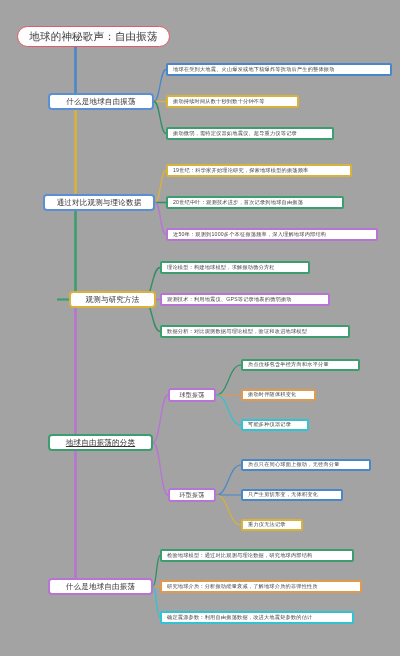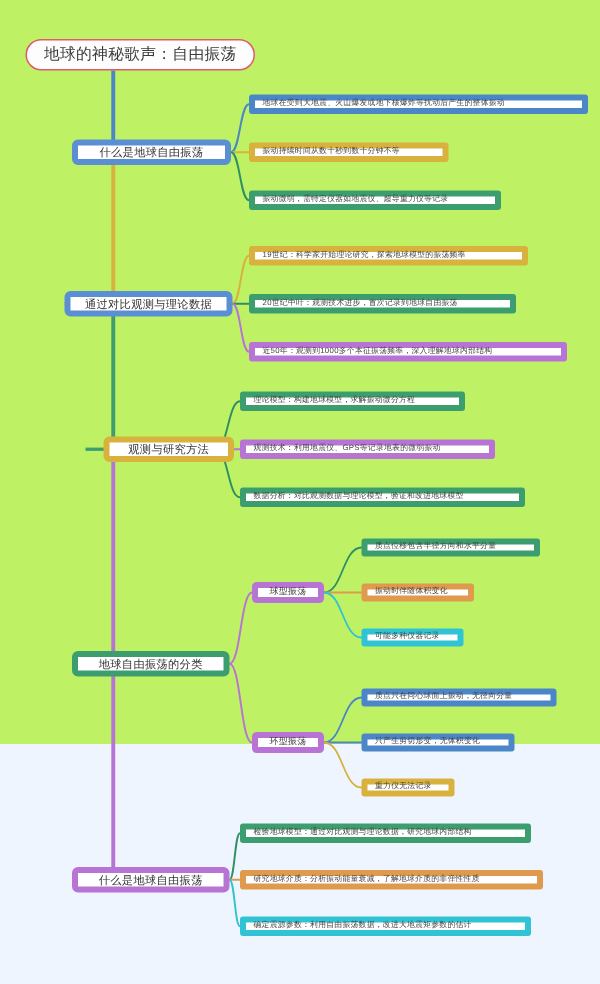--- a/index.html
+++ b/index.html
@@ -6,34 +6,34 @@
   html, body {
     width: 400px;
     height: 656px;
     background: #eef5fe;
     font-family: "Liberation Sans", "DejaVu Sans", sans-serif;
     overflow: hidden;
   }
   #mindmap {
     position: relative;
     width: 400px;
-    height: 496px;
-    background: #bef264;
+    height: 656px;
+    background: #a3a3a3;
   }
   svg.links {
     position: absolute;
     left: 0; top: 0;
     width: 400px;
     height: 656px;
     pointer-events: none;
   }
   .node {
     position: absolute;
     background: #ffffff;
-    border: 4px solid #b91c1c;
+    border: 2px solid #b91c1c;
     display: flex;
     align-items: center;
     justify-content: center;
     white-space: nowrap;
     line-height: 1;
     letter-spacing: 0.2px;
   }
   .node-root {
     border-radius: 11px;
     border-width: 1px;
@@ -109,21 +109,21 @@
       <div class="node node-leaf" style="left: 166px; top: 95px; width: 133px; height: 13px; border-color: rgb(216, 178, 60);">振动持续时间从数十秒到数十分钟不等</div>
       <div class="node node-leaf" style="left: 166px; top: 127px; width: 168px; height: 13px; border-color: rgb(60, 158, 110);">振动微弱，需特定仪器如地震仪、超导重力仪等记录</div>
       <div class="node node-main" style="left: 43px; top: 194px; width: 112px; height: 17px; border-color: rgb(91, 143, 212);">通过对比观测与理论数据</div>
       <div class="node node-leaf" style="left: 166px; top: 164px; width: 186px; height: 13px; border-color: rgb(216, 178, 60);">19世纪：科学家开始理论研究，探索地球模型的振荡频率</div>
       <div class="node node-leaf" style="left: 166px; top: 196px; width: 178px; height: 13px; border-color: rgb(60, 158, 110);">20世纪中叶：观测技术进步，首次记录到地球自由振荡</div>
       <div class="node node-leaf" style="left: 166px; top: 228px; width: 212px; height: 13px; border-color: rgb(184, 116, 212);">近50年：观测到1000多个本征振荡频率，深入理解地球内部结构</div>
       <div class="node node-main" style="left: 57px; top: 291px; width: 87px; height: 17px; border-color: rgb(216, 178, 60); margin-left: 12px;">观测与研究方法</div>
       <div class="node node-leaf" style="left: 160px; top: 261px; width: 150px; height: 13px; border-color: rgb(60, 158, 110);">理论模型：构建地球模型，求解振动微分方程</div>
       <div class="node node-leaf" style="left: 160px; top: 293px; width: 170px; height: 13px; border-color: rgb(184, 116, 212);">观测技术：利用地震仪、GPS等记录地表的微弱振动</div>
       <div class="node node-leaf" style="left: 160px; top: 325px; width: 190px; height: 13px; border-color: rgb(60, 158, 110);">数据分析：对比观测数据与理论模型，验证和改进地球模型</div>
-      <div class="node node-main" style="left: 48px; top: 434px; width: 105px; height: 17px; border-color: rgb(60, 158, 110);">地球自由振荡的分类</div>
+      <div class="node node-main" style="left: 48px; top: 434px; width: 105px; height: 17px; border-color: rgb(60, 158, 110); text-decoration: underline;">地球自由振荡的分类</div>
       <div class="node node-sub" style="left: 168px; top: 388px; width: 48px; height: 14px; border-color: rgb(184, 116, 212);">球型振荡</div>
       <div class="node node-leaf" style="left: 241px; top: 359px; width: 119px; height: 12px; border-color: rgb(60, 158, 110);">质点位移包含半径方向和水平分量</div>
       <div class="node node-leaf" style="left: 241px; top: 389px; width: 75px; height: 12px; border-color: rgb(224, 154, 78);">振动时伴随体积变化</div>
       <div class="node node-leaf" style="left: 241px; top: 419px; width: 68px; height: 12px; border-color: rgb(47, 195, 212);">可能多种仪器记录</div>
       <div class="node node-sub" style="left: 168px; top: 488px; width: 48px; height: 14px; border-color: rgb(184, 116, 212);">环型振荡</div>
       <div class="node node-leaf" style="left: 241px; top: 459px; width: 130px; height: 12px; border-color: rgb(74, 134, 200);">质点只在同心球面上振动，无径向分量</div>
       <div class="node node-leaf" style="left: 241px; top: 489px; width: 102px; height: 12px; border-color: rgb(74, 134, 200);">只产生剪切形变，无体积变化</div>
       <div class="node node-leaf" style="left: 241px; top: 519px; width: 62px; height: 12px; border-color: rgb(216, 178, 60);">重力仪无法记录</div>
       <div class="node node-main" style="left: 48px; top: 578px; width: 105px; height: 17px; border-color: rgb(184, 116, 212);">什么是地球自由振荡</div>
       <div class="node node-leaf" style="left: 160px; top: 549px; width: 194px; height: 13px; border-color: rgb(60, 158, 110);">检验地球模型：通过对比观测与理论数据，研究地球内部结构</div>

